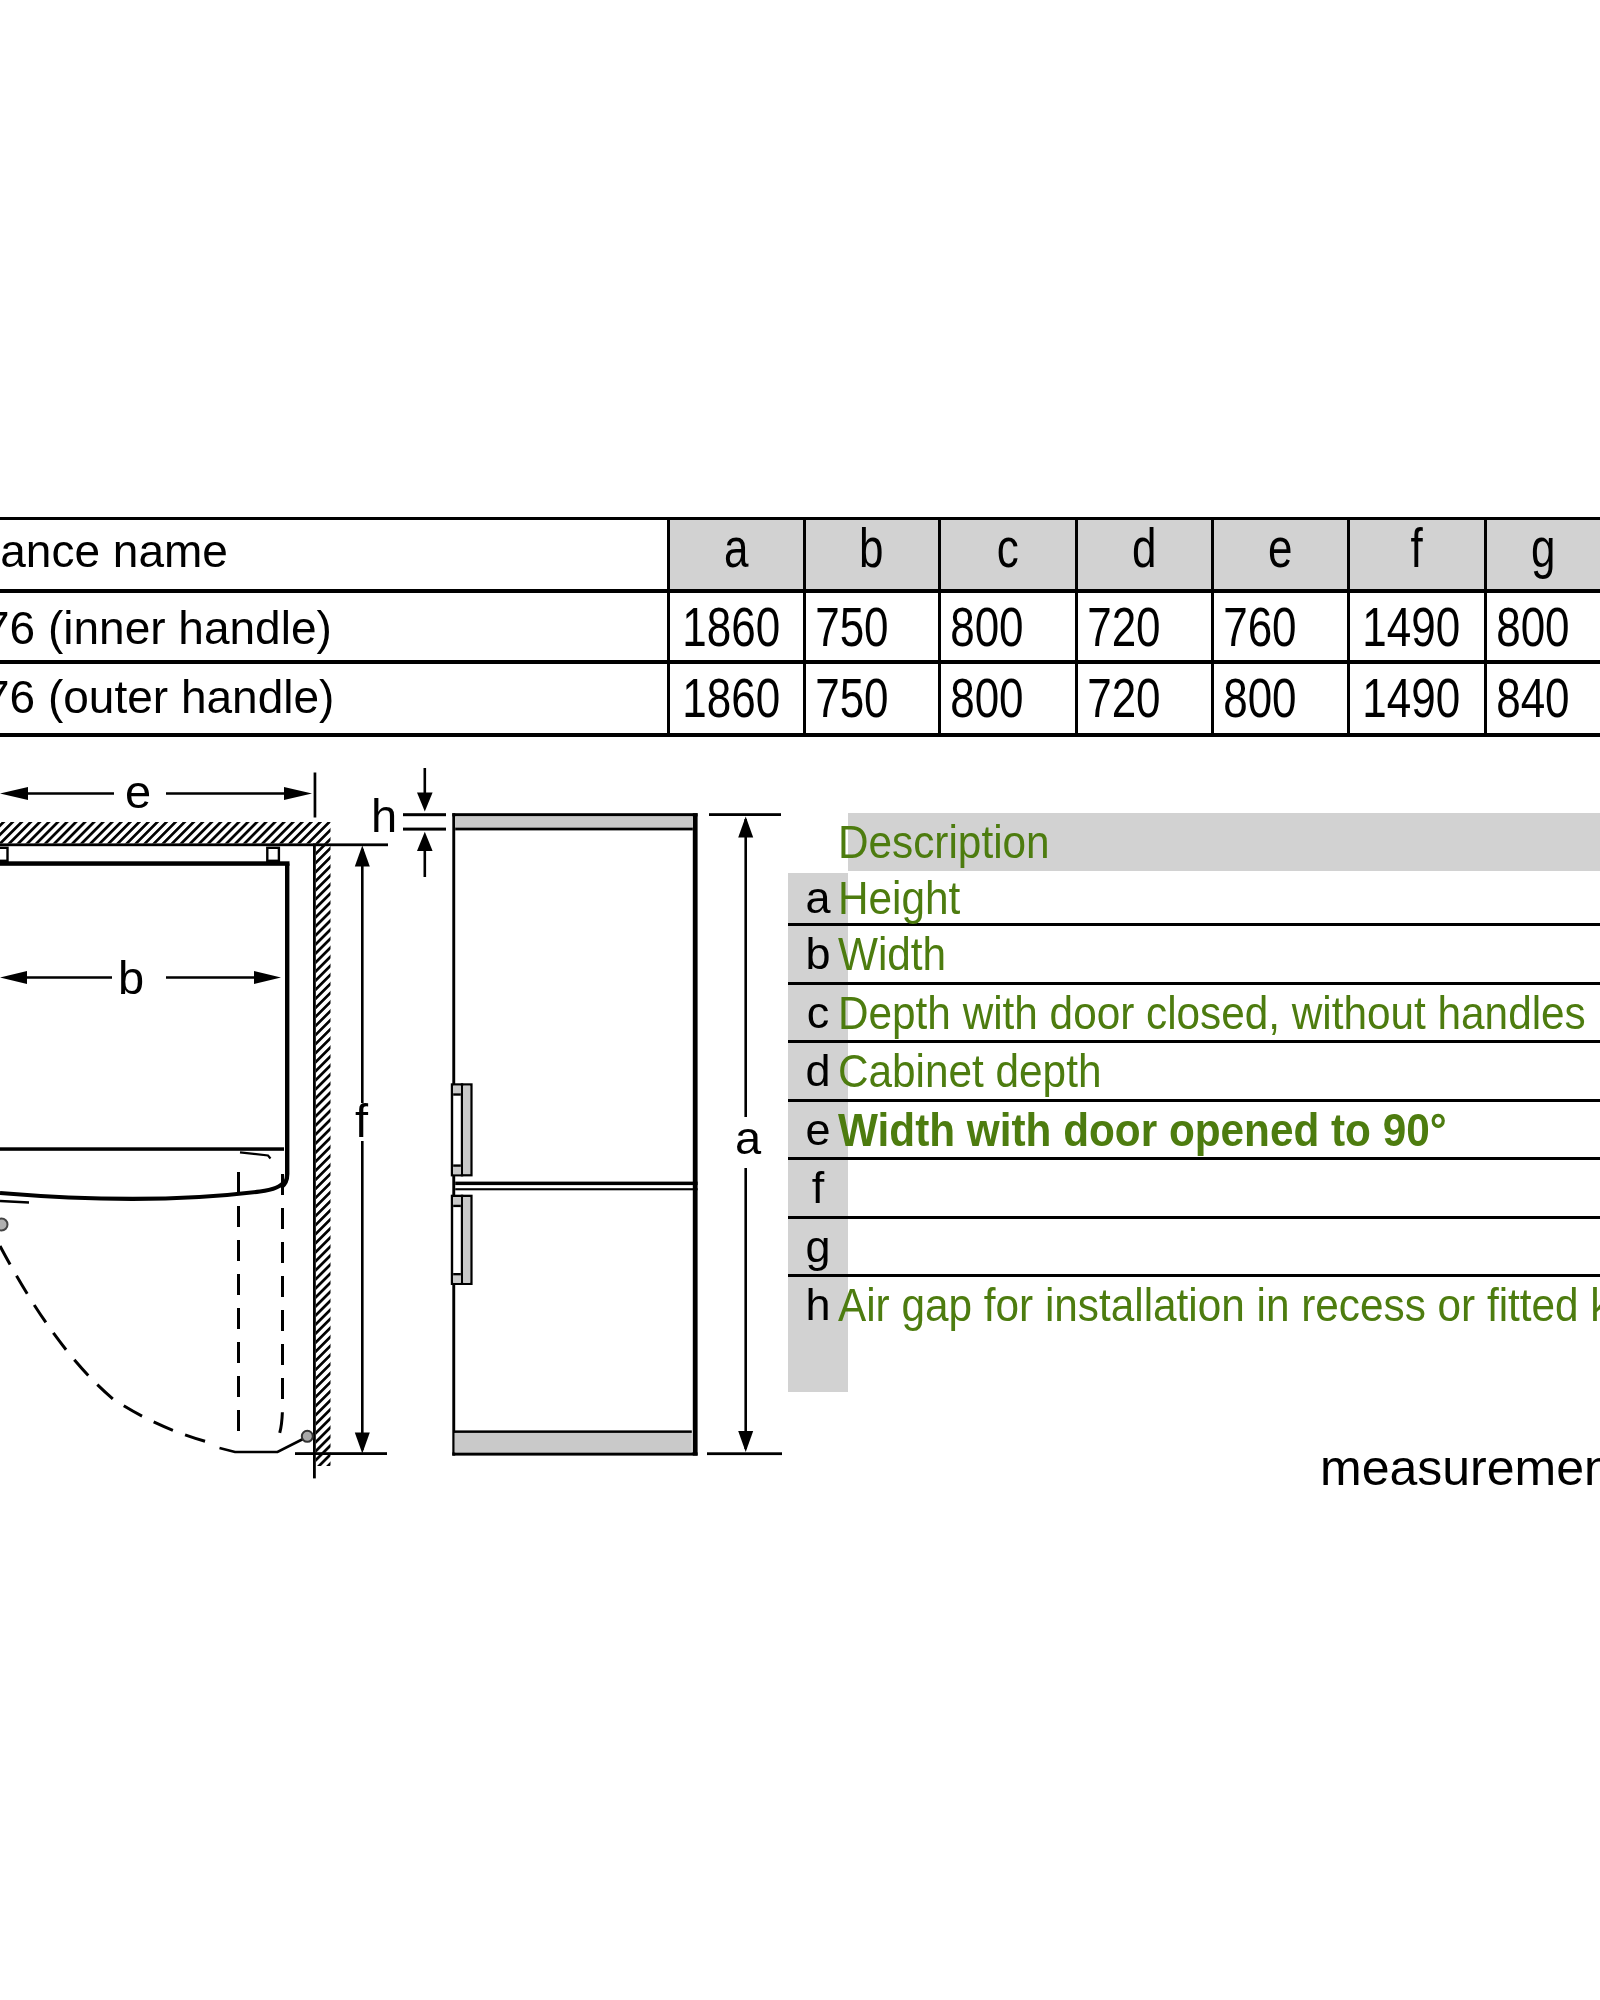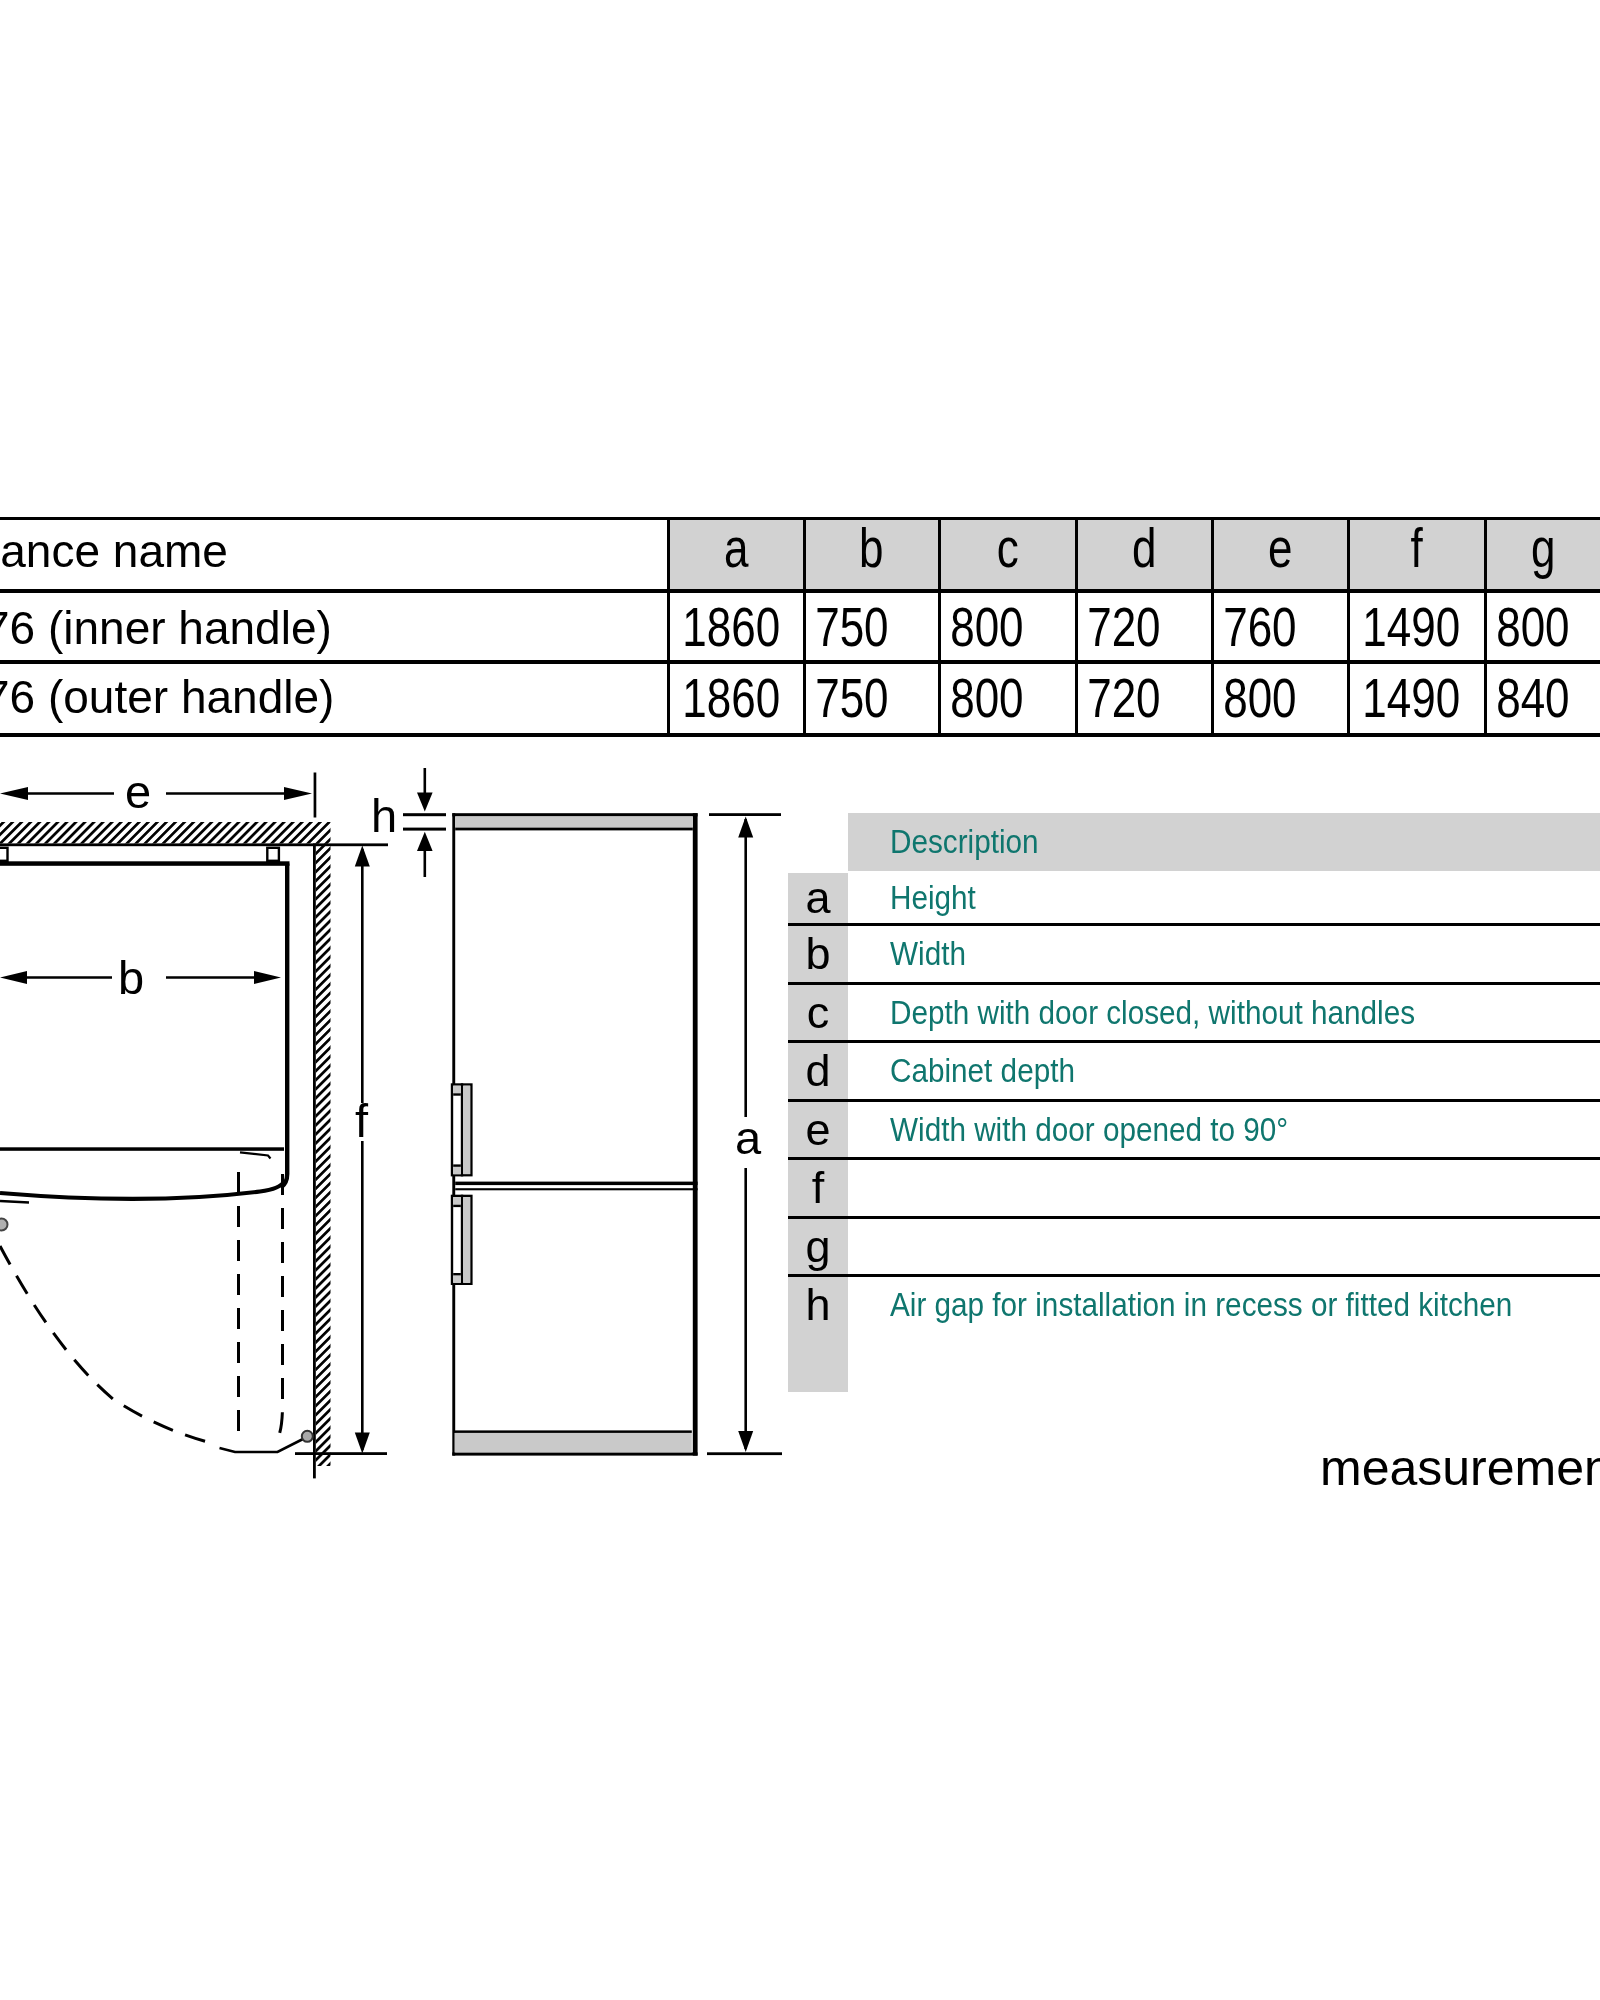--- a/index.html
+++ b/index.html
@@ -8,21 +8,21 @@
   .abs{position:absolute;}
   .hl{position:absolute;background:#000;height:3.5px;left:0;width:1600px;}
   .vl{position:absolute;background:#000;width:3px;top:516.8px;height:220px;}
   .gcell{position:absolute;background:#d2d2d2;top:520.3px;height:69px;}
   .hletter{position:absolute;top:521.4px;text-align:center;font-size:55px;line-height:55px;color:#000;}
   .hletter span{display:inline-block;transform:scaleX(.8);}
   .num{position:absolute;text-align:left;font-size:55px;line-height:55px;color:#000;}
   .num span{display:inline-block;transform:scaleX(.8);}
   .nametxt{position:absolute;font-size:46px;line-height:46px;white-space:nowrap;color:#000;}
   .drow{position:absolute;left:787.9px;width:812.1px;background:#000;height:3px;}
-  .dtext{position:absolute;left:890px;font-size:33px;line-height:45px;white-space:nowrap;color:#0f766e;}
+  .dtext{position:absolute;left:838px;font-size:47px;line-height:45px;white-space:nowrap;color:#4d7c0f;}
   .dtext span{display:inline-block;transform:scaleX(.9);transform-origin:0 50%;white-space:nowrap;}
   .dlabel{position:absolute;width:60px;text-align:center;font-size:45px;line-height:45px;color:#000;}
 </style>
 </head>
 <body>
 <div id="page">
 
 <div class="hl" style="top:516.8px"></div>
 
 <div class="hl" style="top:589.3px"></div>
@@ -294,18 +294,18 @@
 <div class="dlabel" style="left:787.9px;top:1048.1px;">d</div>
 <div class="dlabel" style="left:787.9px;top:1106.6px;">e</div>
 <div class="dlabel" style="left:787.9px;top:1165.1px;">f</div>
 <div class="dlabel" style="left:787.9px;top:1223.6px;">g</div>
 <div class="dlabel" style="left:787.9px;top:1282.1px;">h</div>
 
 <div class="dtext" style="top:875.1px;"><span>Height</span></div>
 <div class="dtext" style="top:931.1px;"><span>Width</span></div>
 <div class="dtext" style="top:989.6px;"><span>Depth with door closed, without handles</span></div>
 <div class="dtext" style="top:1048.1px;"><span>Cabinet depth</span></div>
-<div class="dtext" style="top:1106.6px;"><span>Width with door opened to 90°</span></div>
+<div class="dtext" style="top:1106.6px;font-weight:bold;"><span>Width with door opened to 90°</span></div>
 <div class="dtext" style="top:1282.1px;"><span>Air gap for installation in recess or fitted kitchen</span></div>
 
 <div class="abs" style="left:1320px;top:1443.2px;font-size:50px;line-height:50px;white-space:nowrap;">measurements in mm</div>
 
 </div>
 
 </body></html>

